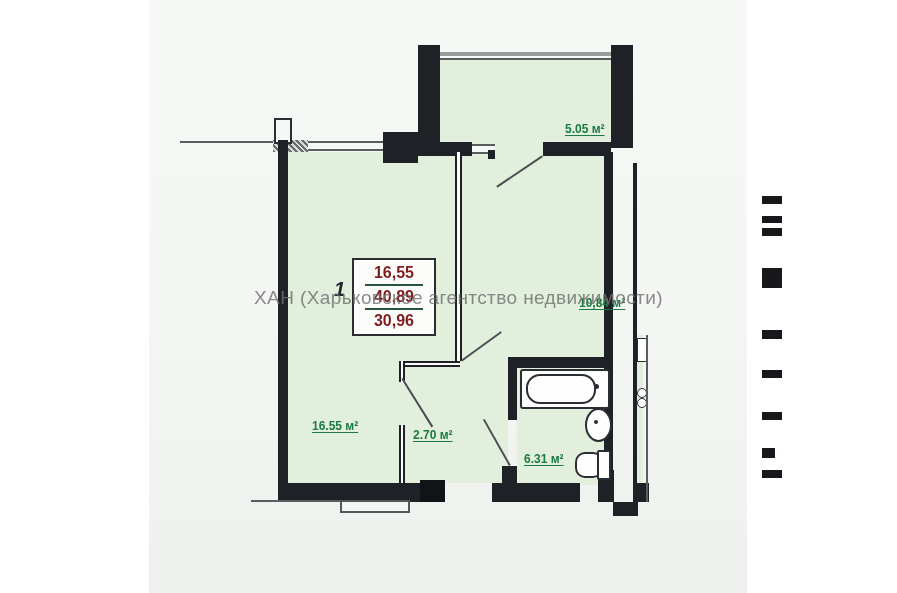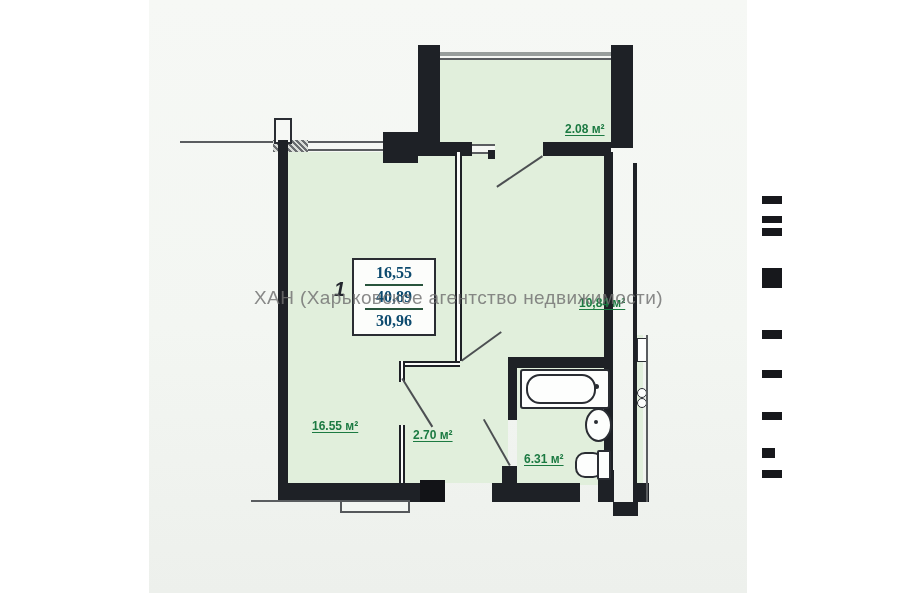--- a/index.html
+++ b/index.html
@@ -14,22 +14,22 @@
   .hatch{background:repeating-linear-gradient(45deg,#6a6d70 0 2px,#d9dcd8 2px 4px);}
   .dblv{border-left:2px solid #1e2126;border-right:2px solid #1e2126;background:#fbfcfa;}
   .dblh{border-top:2px solid #1e2126;border-bottom:2px solid #1e2126;background:#fbfcfa;}
   .swing{height:2px;background:#4c4f52;transform-origin:0 0;}
   .fixture{background:#fdfefd;border:2px solid #2a2d33;}
   .roomlabel{color:#1c7a42;font-weight:bold;font-size:12px;white-space:nowrap;
              text-decoration:underline;text-underline-offset:2px;}
   #stamp{left:352px;top:258px;width:80px;height:74px;background:#fcfdfb;
          border:2px solid #2a2d33;display:flex;flex-direction:column;
          align-items:center;justify-content:center;}
-  .stamprow{color:#0c4a6e;font-weight:bold;font-size:16px;line-height:22px;
-            width:58px;text-align:center;font-family:Liberation Serif, serif;}
+  .stamprow{color:#7f1d1d;font-weight:bold;font-size:16px;line-height:22px;
+            width:58px;text-align:center;}
   .stamprow.bar{border-bottom:2px solid #28543c;}
   #rooms-count{left:334px;top:278px;color:#23262e;font-weight:bold;font-style:italic;
                font-size:20px;}
   #watermark{left:254px;top:287px;color:rgba(112,112,112,0.82);font-size:19px;
              letter-spacing:0.4px;white-space:nowrap;}
   .band{left:613px;width:20px;background:#17181c;}
 </style>
 </head>
 <body>
 
@@ -104,21 +104,21 @@
     <div class="abs band" style="top:370px;height:8px;"></div>
     <div class="abs band" style="top:412px;height:8px;"></div>
     <div class="abs band" style="top:448px;height:10px;width:13px;"></div>
     <div class="abs band" style="top:470px;height:8px;"></div>
 
     <div class="abs" style="left:488px;top:338px;width:8px;height:22px;border:1px solid #2a2d33;background:#fdfefd;"></div>
     <div class="abs" style="left:488px;top:388px;width:8px;height:8px;border:1px solid #2a2d33;border-radius:50%;background:#fdfefd;"></div>
     <div class="abs" style="left:488px;top:398px;width:8px;height:8px;border:1px solid #2a2d33;border-radius:50%;background:#fdfefd;"></div>
     <div class="abs thin" style="left:497px;top:335px;width:2px;height:167px;"></div>
 
-    <div class="abs roomlabel" style="left:416px;top:122px;">2.08 м²</div>
+    <div class="abs roomlabel" style="left:416px;top:122px;">5.05 м²</div>
     <div class="abs roomlabel" style="left:394px;top:296px;margin-left:36px;">10,84 м²</div>
     <div class="abs roomlabel" style="left:163px;top:419px;text-align:right;">16.55 м²</div>
     <div class="abs roomlabel" style="left:264px;top:428px;">2.70 м²</div>
     <div class="abs roomlabel" style="left:375px;top:452px;">6.31 м²</div>
   </div>
 
   <div class="abs" id="rooms-count">1</div>
   <div class="abs" id="stamp">
     <div class="stamprow bar">16,55</div>
     <div class="stamprow bar">40,89</div>

